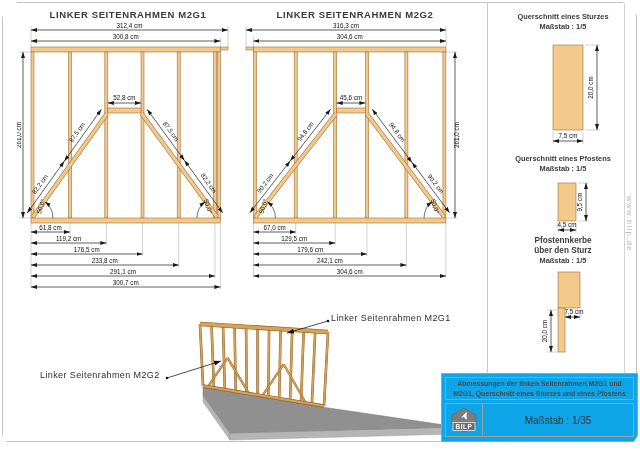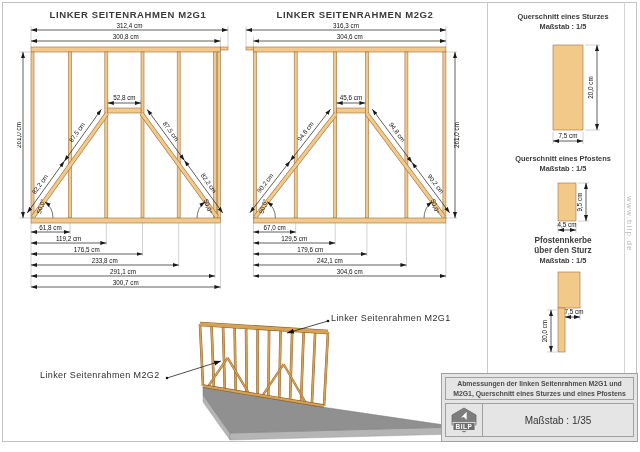--- a/index.html
+++ b/index.html
@@ -1,17 +1,17 @@
 <!DOCTYPE html>
 <html><head>
 <meta charset="utf-8">
 <style>
   html,body{margin:0;padding:0;background:#fff;}
   #stage{position:relative;width:640px;height:452px;background:#fff;overflow:hidden;
-         font-family:"Liberation Sans",sans-serif;}
+         font-family:"Liberation Sans",sans-serif;border-radius:28px;}
   .abs{position:absolute;}
   .border-outer{left:2px;top:2px;width:633px;height:438px;border:1px solid #c2c2c2;}
   .vline{width:1px;background:#c9c9c9;}
   .frame-title{font-size:9.5px;font-weight:bold;letter-spacing:0.6px;color:#3a3a3a;text-align:center;white-space:nowrap;}
   svg text{font-family:"Liberation Sans",sans-serif;}
   .dt{font-size:6.3px;fill:#111;text-anchor:middle;}
   .dim{stroke:#1a1a1a;stroke-width:0.7;fill:none;}
   .ext{stroke:#999;stroke-width:0.45;}
   .arc{stroke:#1a1a1a;stroke-width:0.6;fill:none;}
   .wood{fill:#f3c98a;stroke:#9a7040;stroke-width:0.6;}
@@ -22,21 +22,21 @@
   .p3d-dark{stroke:#8a6030;stroke-linecap:butt;}
   .p3d{stroke:#d8a253;stroke-linecap:butt;}
   .leader{stroke:#222;stroke-width:0.8;fill:none;}
   .ill-label{font-size:9px;color:#2f2f2f;letter-spacing:0.4px;white-space:nowrap;}
   #watermark{left:155px;top:183px;font-family:"DejaVu Sans","Liberation Sans",sans-serif;
              font-size:95px;font-weight:bold;letter-spacing:6px;color:rgba(80,80,80,0.15);
              white-space:nowrap;z-index:30;pointer-events:none;}
   #site-url{left:625px;top:196px;writing-mode:vertical-rl;font-size:8px;color:#b8b8b8;
             letter-spacing:1.2px;z-index:5;}
   #titleblock{left:441px;top:373px;width:197px;height:69px;border:1px solid #a0a0a0;
-              background:#e5e5e5;box-sizing:border-box;padding:3px;z-index:20;}
+              background:#0ea5e9;box-sizing:border-box;padding:3px;z-index:20;}
   .tb-desc{border:1px solid #a0a0a0;height:23px;display:flex;flex-direction:column;
            justify-content:center;text-align:center;font-size:6.9px;font-weight:bold;
            color:#4a4a4a;line-height:9.5px;box-sizing:border-box;}
   .tb-row{display:flex;height:34px;margin-top:3px;border:1px solid #a0a0a0;box-sizing:border-box;}
   .tb-cell{display:flex;align-items:center;justify-content:center;box-sizing:border-box;height:100%;}
   .tb-logo{width:36px;}
   .tb-scale{flex:1;border-left:1px solid #a0a0a0;font-size:10px;color:#333;}
   .tb-sheet{width:64px;border-left:1px solid #a0a0a0;font-size:10px;color:#333;}
 </style>
 </head>

